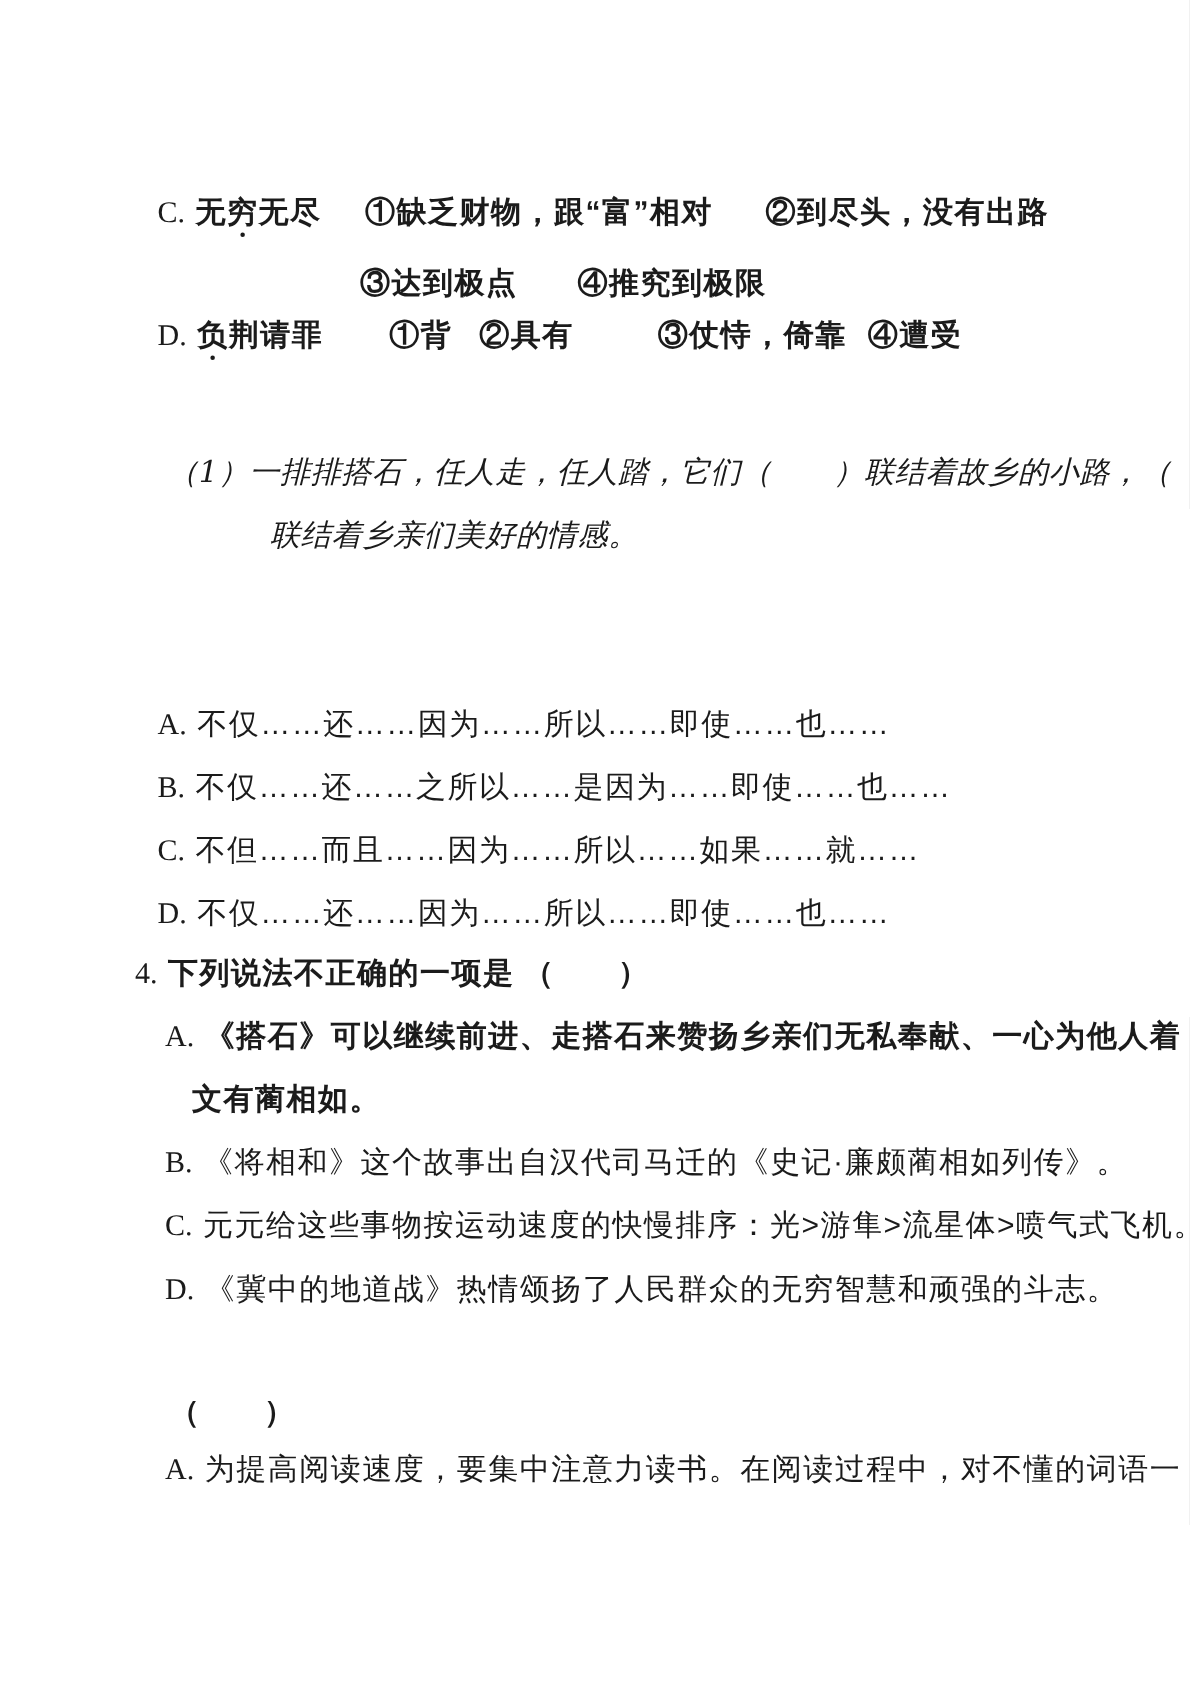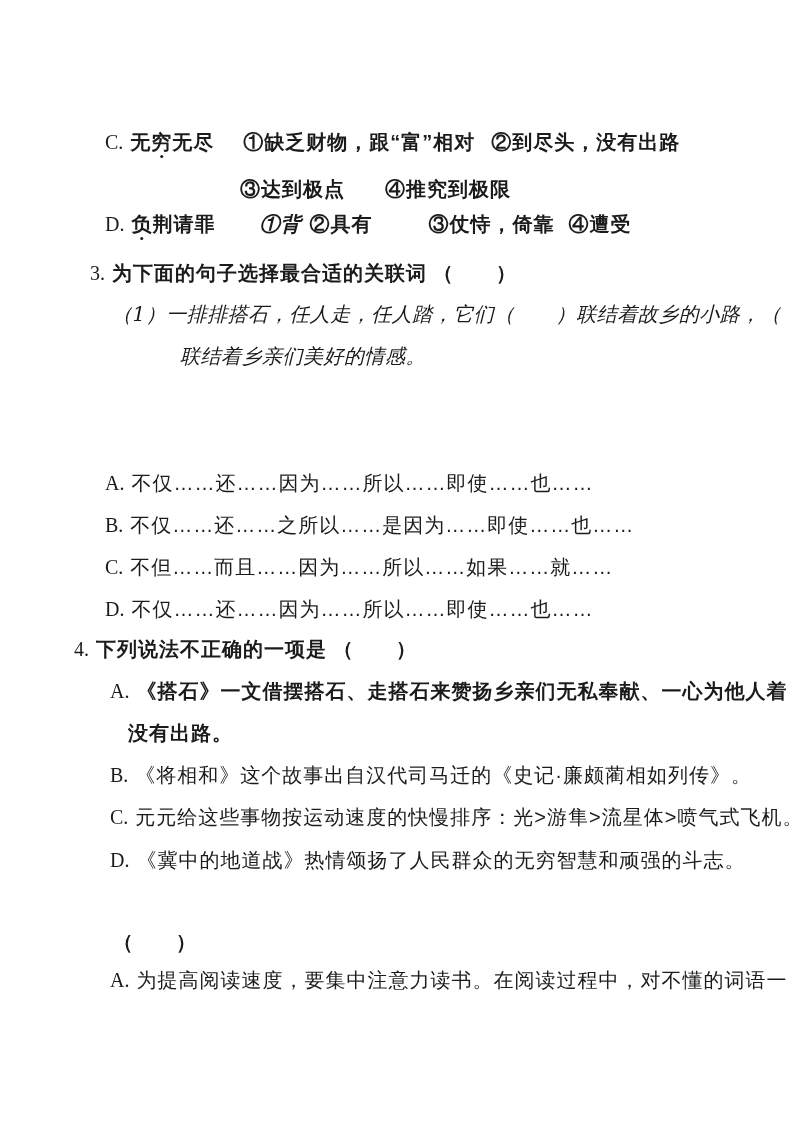--- a/index.html
+++ b/index.html
@@ -16,30 +16,30 @@
   .serif{font-family:"Liberation Serif",serif;font-weight:500;letter-spacing:0;}
   .lw{margin-right:7px;}
   .dot{position:relative;}
   .dot::after{
     content:"";position:absolute;left:50%;bottom:-5px;width:3.5px;height:3.5px;
     background:currentColor;border-radius:50%;transform:translateX(-50%);
   }
   .flexrow{display:flex;align-items:baseline;}
   .c1{min-width:125px;}
   .c2{min-width:153px;}
-  .ml6{margin-left:6px;}  .ml14{margin-left:14px;} .ml18{margin-left:8px;}
-  .ml29{margin-left:29px;} .ml33{margin-left:33px;padding-left:23px;} .ml35{margin-left:16px;}
-  .ml40{margin-left:40px;} .ml44{margin-left:44px;font-style:italic;}
+  .ml6{margin-left:6px;}  .ml14{margin-left:14px;} .ml18{margin-left:18px;}
+  .ml29{margin-left:29px;} .ml33{margin-left:33px;padding-left:23px;} .ml35{margin-left:35px;}
+  .ml40{margin-left:40px;} .ml44{margin-left:44px;}
   
   .r1{left:105px;top:130px;}  .r2{left:240px;top:177px;}  .r3{left:105px;top:212px;}
   .r4{left:90px;top:261px;}   .r5{left:112px;top:302px;}  .r6{left:180px;top:344px;}
   .r7{left:112px;top:386px;}  .r8{left:112px;top:428px;}
   .r9{left:105px;top:471px;}  .r10{left:105px;top:513px;} .r11{left:105px;top:555px;}
   .r12{left:105px;top:597px;}
-  .r13{left:74px;top:637px;}  .r14{left:110px;top:679px;} .r15{left:128px;top:721px;}
+  .r13{left:90px;top:637px;}  .r14{left:110px;top:679px;} .r15{left:128px;top:721px;}
   .r16{left:110px;top:763px;} .r17{left:110px;top:805px;} .r18{left:110px;top:848px;}
   .r19{left:88px;top:885px;}  .r20{left:113px;top:930px;} .r21{left:110px;top:968px;}
 </style>
 </head>
 <body>
 
 <div class="page">
 
   <div class="line hei flexrow r1">
     <span class="serif lw">C.</span>
@@ -54,23 +54,20 @@
 
   <div class="line hei flexrow r3">
     <span class="serif lw">D.</span>
     <span><span class="dot">负</span><span>荆请罪</span></span>
     <span class="ml44">①背</span>
     <span class="ml18">②具有</span>
     <span class="ml33">③仗恃，倚靠</span>
     <span class="ml14">④遭受</span>
   </div>
 
-  <div class="line hei r4">
-    <span class="serif lw">3.</span><span>为下面的句子选择最合适的关联词</span><span class="ml6">（　　）</span>
-  </div>
   <div class="line kai r5">（1）一排排搭石，任人走，任人踏，它们（　　）联结着故乡的小路，（　　）</div>
   <div class="line kai r6">联结着乡亲们美好的情感。</div>
 
   <div class="line hei-light flexrow r9">
     <span class="serif lw">A.</span>
     <span class="c1">不仅……还……</span>
     <span class="c2">因为……所以……</span>
     <span>即使……也……</span>
   </div>
   <div class="line hei-light flexrow r10">
@@ -90,23 +87,23 @@
     <span class="c1">不仅……还……</span>
     <span class="c2">因为……所以……</span>
     <span>即使……也……</span>
   </div>
 
   <div class="line hei r13">
     <span class="serif lw">4.</span><span>下列说法不正确的一项是</span><span class="ml6">（　　）</span>
   </div>
   <div class="line hei flexrow r14">
     <span class="serif lw">A.</span>
-    <span>《搭石》一文借摆搭石、走搭石来赞扬乡亲们无私奉献、一心为他人着</span>
+    <span>《搭石》可以继续前进、走搭石来赞扬乡亲们无私奉献、一心为他人着</span>
   </div>
-  <div class="line hei r15">没有出路。</div>
+  <div class="line hei r15">文有蔺相如。</div>
   <div class="line hei-med flexrow r16">
     <span class="serif lw">B.</span>
     <span>《将相和》这个故事出自汉代司马迁的《史记·廉颇蔺相如列传》。</span>
   </div>
   <div class="line hei-med flexrow r17">
     <span class="serif lw">C.</span>
     <span>元元给这些事物按运动速度的快慢排序：光&gt;游隼&gt;流星体&gt;喷气式飞机。</span>
   </div>
   <div class="line hei-med flexrow r18">
     <span class="serif lw">D.</span>

